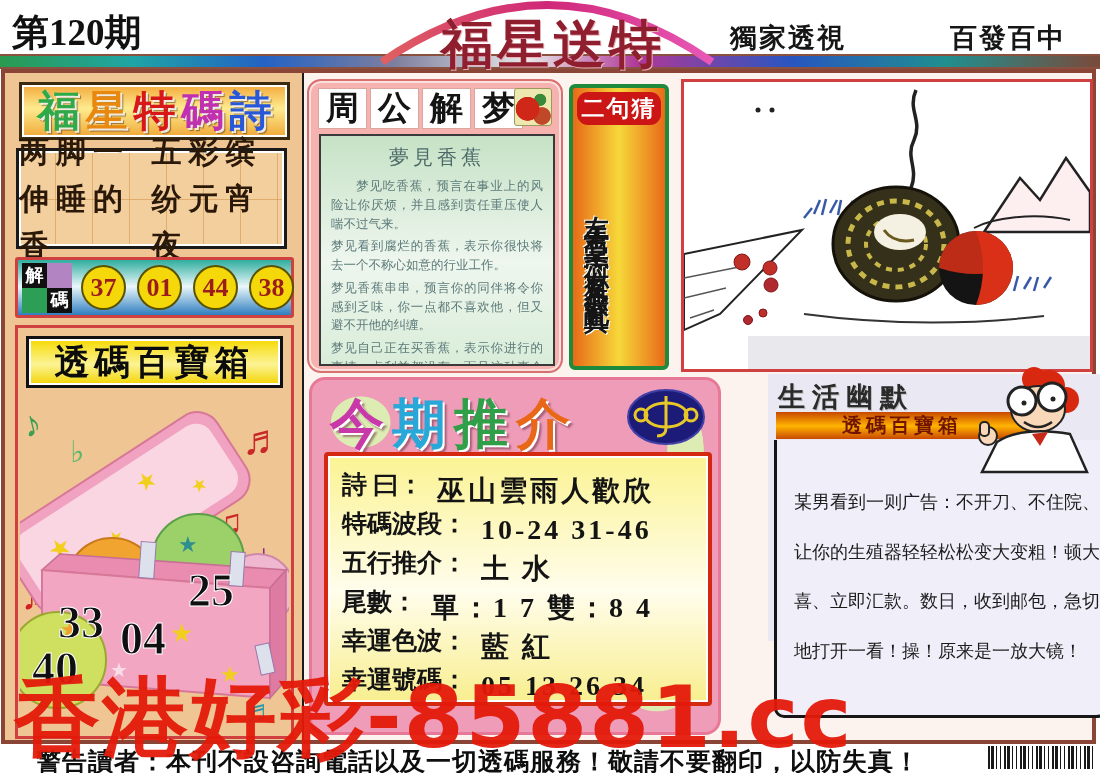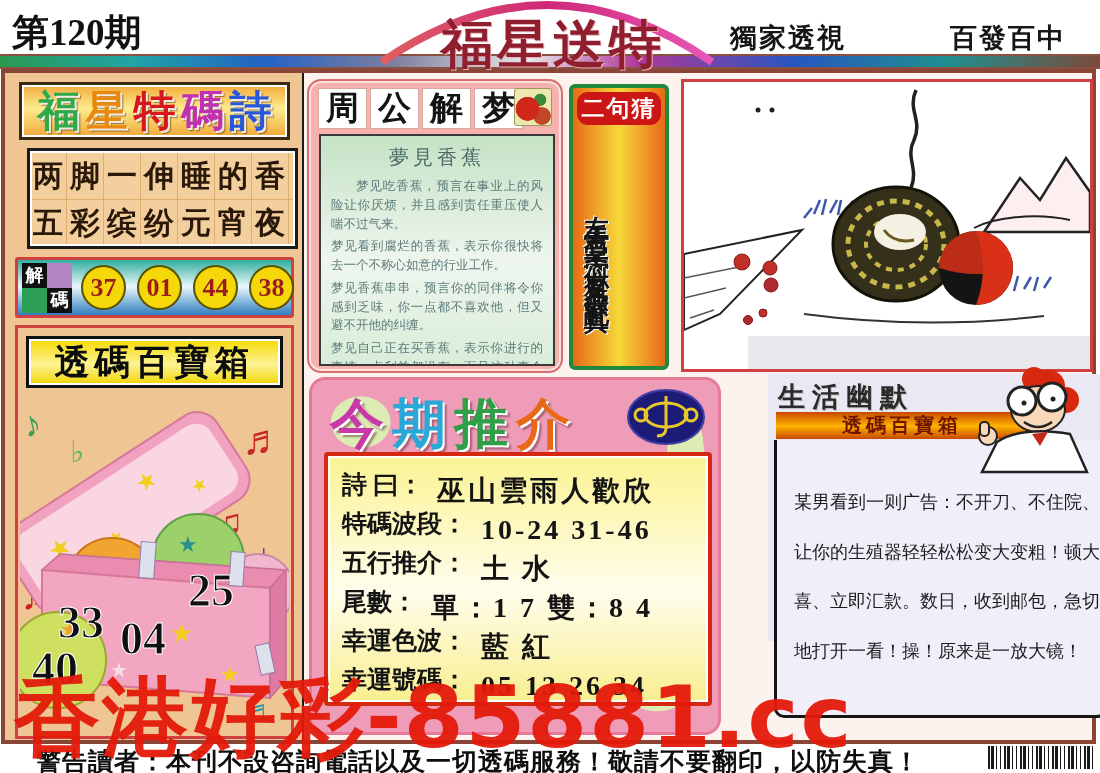--- a/index.html
+++ b/index.html
@@ -27,26 +27,26 @@
 
   
   .leftcol { position:absolute; left:5px; top:73px; width:299px; height:667px;
              background:#eec593; border-right:2px solid #1a1a1a; }
   .ltitle { position:absolute; left:19px; top:82px; width:271px; height:58px; z-index:1;
             background:linear-gradient(180deg,#f4a93c,#fdeb8e 45%,#f0a838);
             border:3px solid #3a2a10; box-shadow:inset 0 0 0 2px #fff;
             display:flex; align-items:center; justify-content:center; gap:6px; }
   .ltitle span { font-size:42px; font-weight:bold; font-family:"Liberation Serif","DejaVu Serif",serif;
                  text-shadow:2px 2px 0 rgba(255,255,255,.85), 3px 3px 1px rgba(60,30,0,.5); }
-  .poem { position:absolute; left:27px; top:148px; width:271px; height:101px; z-index:1;
+  .poem { position:absolute; left:16px; top:148px; width:271px; height:101px; z-index:1;
           background:#f4cf9e; border:3px solid #1a1a1a; box-shadow:inset 0 0 0 2px #fff;
           background-image:
             repeating-linear-gradient(90deg, transparent 0 36px, rgba(205,145,70,.55) 36px 37px),
             repeating-linear-gradient(0deg, transparent 0 46px, rgba(205,145,70,.55) 46px 47px);
-          display:flex; flex-direction:column; align-items:center; justify-content:center; }
+          display:flex; flex-direction:row; align-items:center; justify-content:center; }
   .poem div { font-size:30px; font-weight:bold; letter-spacing:7px; color:#2a1808; line-height:47px;
               font-family:"Liberation Serif","DejaVu Serif",serif; }
   .decode { position:absolute; left:15px; top:257px; width:279px; height:61px; z-index:1;
             border:3px solid #d04040; border-radius:3px;
             background:linear-gradient(180deg,#2fae9e,#eaf7fb 48%,#2f7ec0);
             display:flex; align-items:center; }
   .dlabel { width:50px; height:50px; margin-left:4px; display:grid; grid-template-columns:25px 25px;
             grid-template-rows:25px 25px; }
   .dlabel span { display:flex; align-items:center; justify-content:center; font-size:18px; font-weight:bold; }
   .dl-a { background:#101010; color:#fff; } .dl-b { background:#b285c2; }

